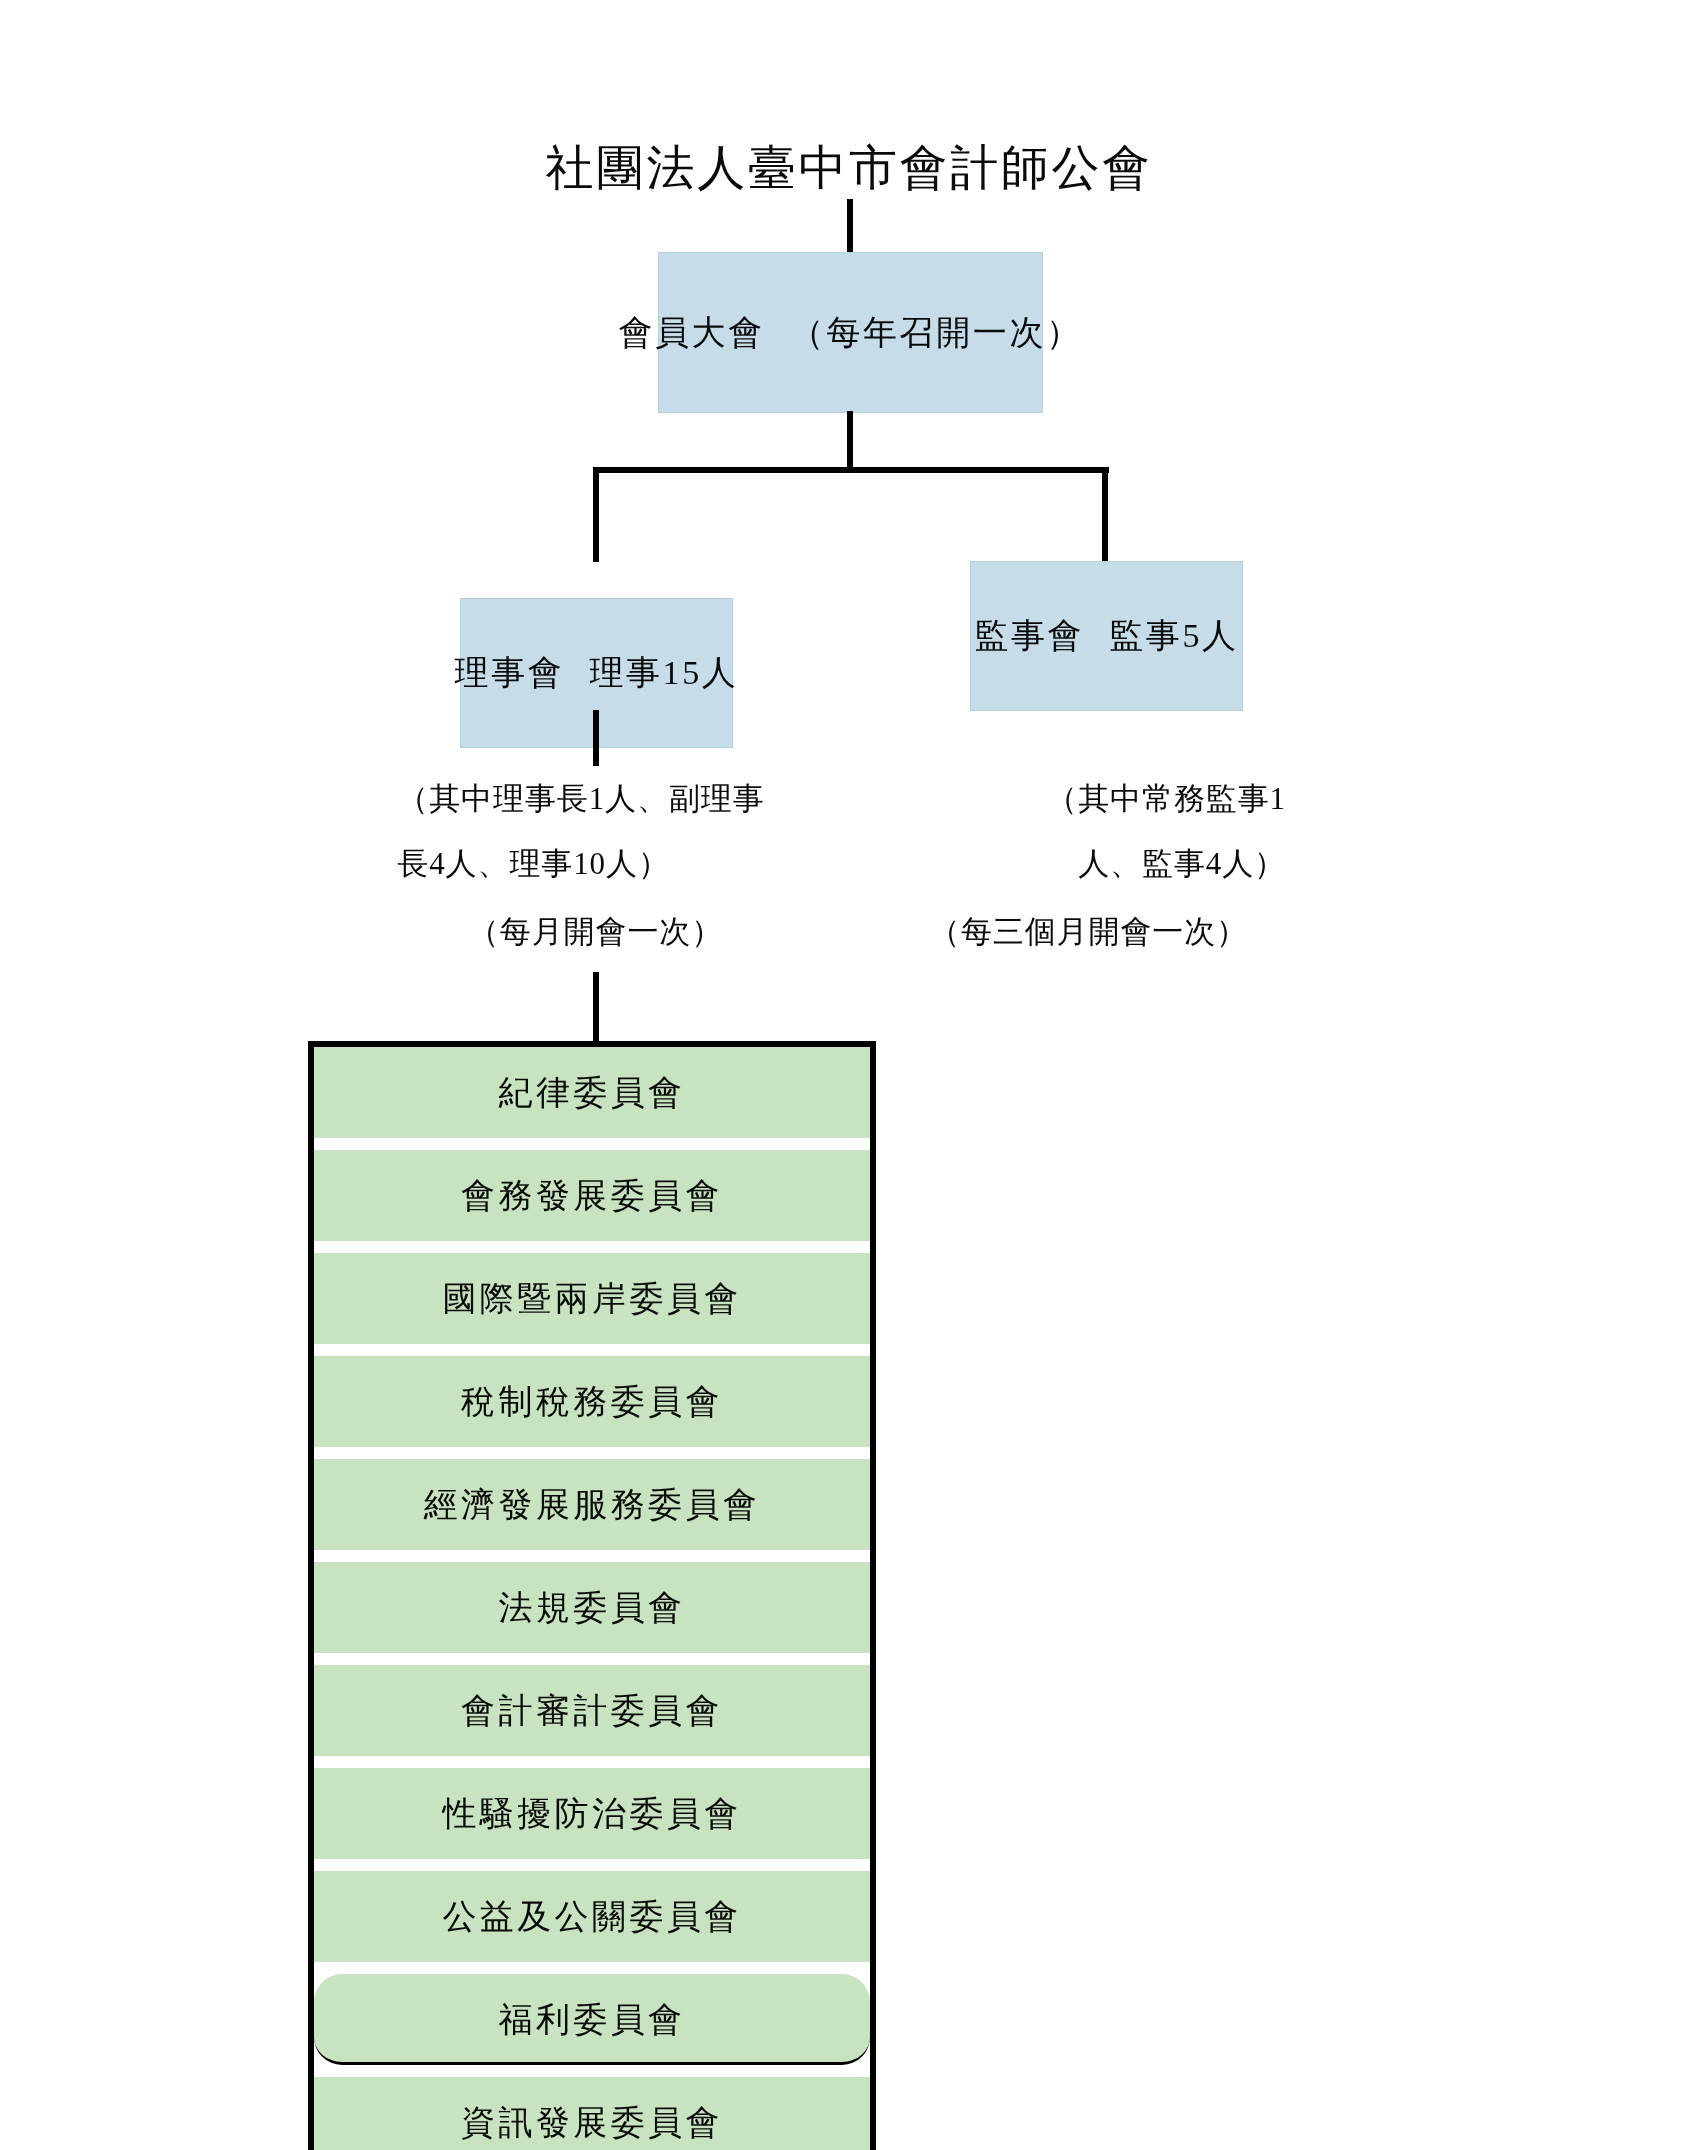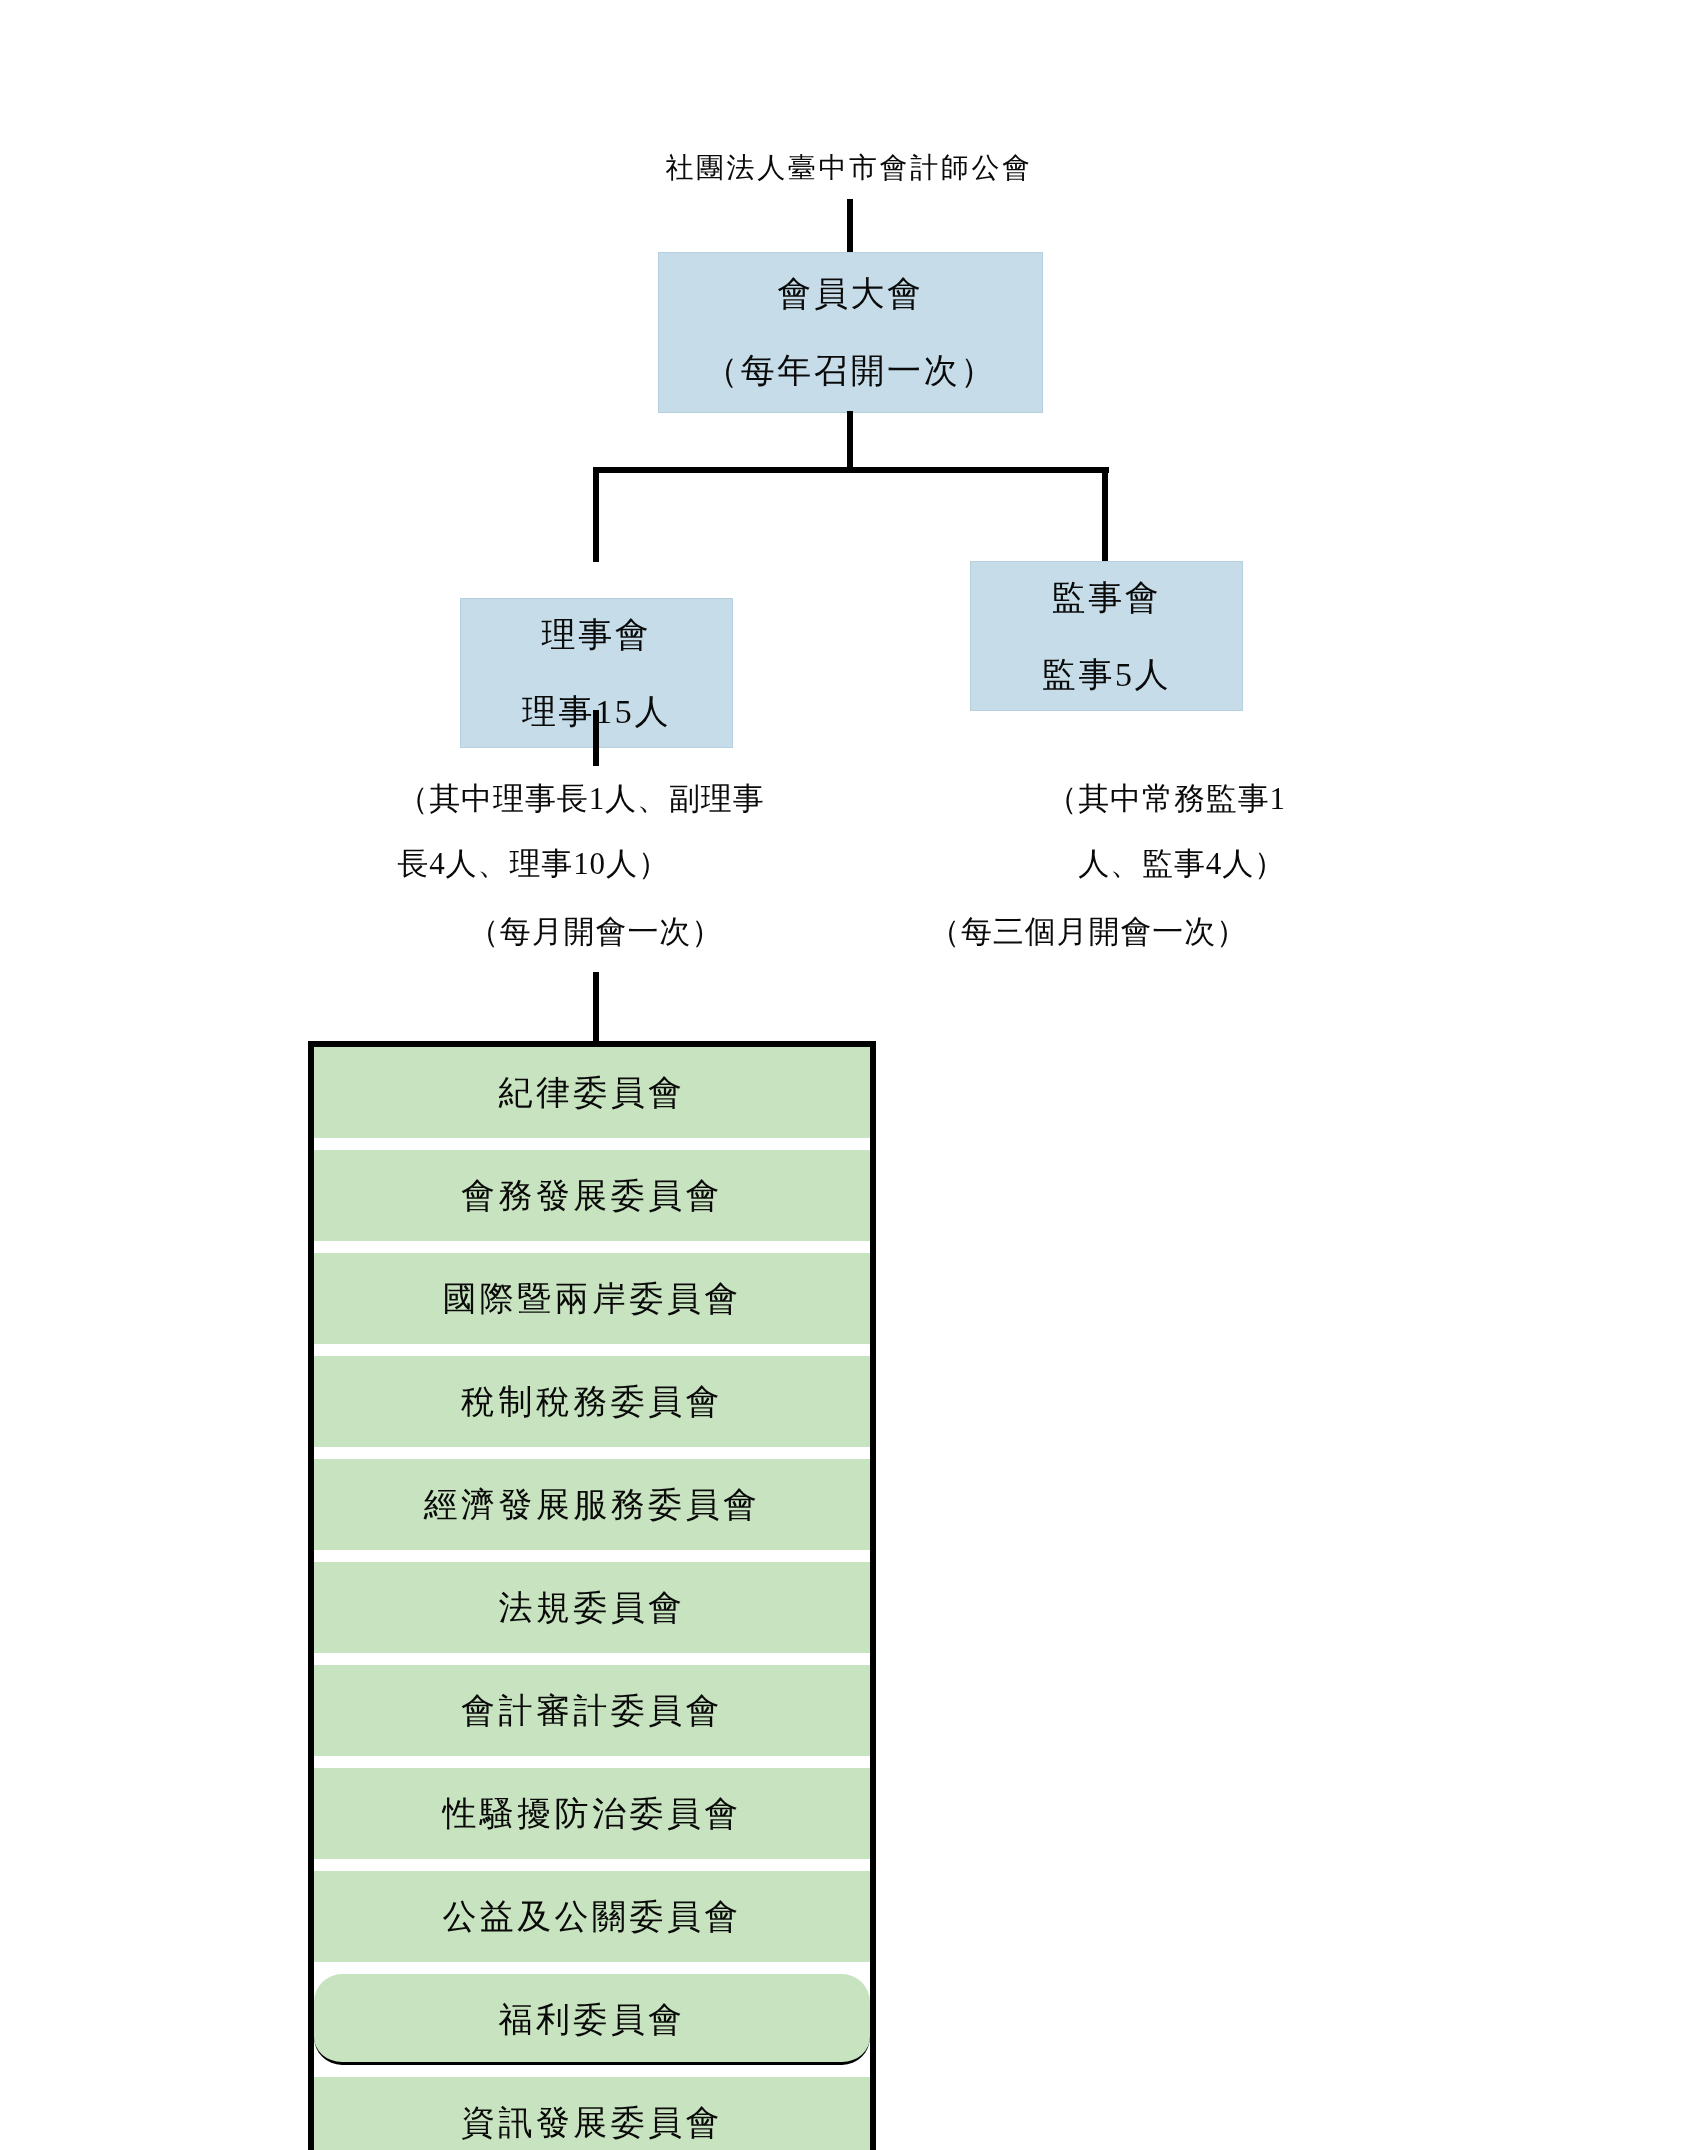--- a/index.html
+++ b/index.html
@@ -8,34 +8,34 @@
     width:1707px;
     height:2414px;
     background:#ffffff;
     font-family:"Liberation Serif","DejaVu Serif",serif;
     color:#0a0a0a;
   }
   
   .chart-title{
     position:absolute;
     left:419px; top:142px; width:860px; height:52px;
-    font-size:28px; line-height:52px;
+    font-size:48px; line-height:52px;
     letter-spacing:2.6px;
     text-align:center;
     white-space:nowrap;
   }
   
   .conn-v{position:absolute; width:6px; background:#000;}
   .conn-h{position:absolute; height:6px; background:#000;}
   
   .node{
     position:absolute;
     background:#c6dde9;
     border:0.4px solid #b7d0de;
-    display:flex; flex-direction:column;
+    display:flex; flex-direction:row;
     align-items:center; justify-content:center;
     gap:25px;
   }
   .node .line{
     font-size:34px; line-height:52px;
     letter-spacing:2.6px; white-space:nowrap;
   }
   .node-assembly{left:658px; top:252px;  width:383px; height:159px;}
   .node-directors{left:460px; top:561px; width:271px; height:148px;margin-top:37px;}
   .node-supervisors{left:970px; top:561px; width:271px; height:148px;}

